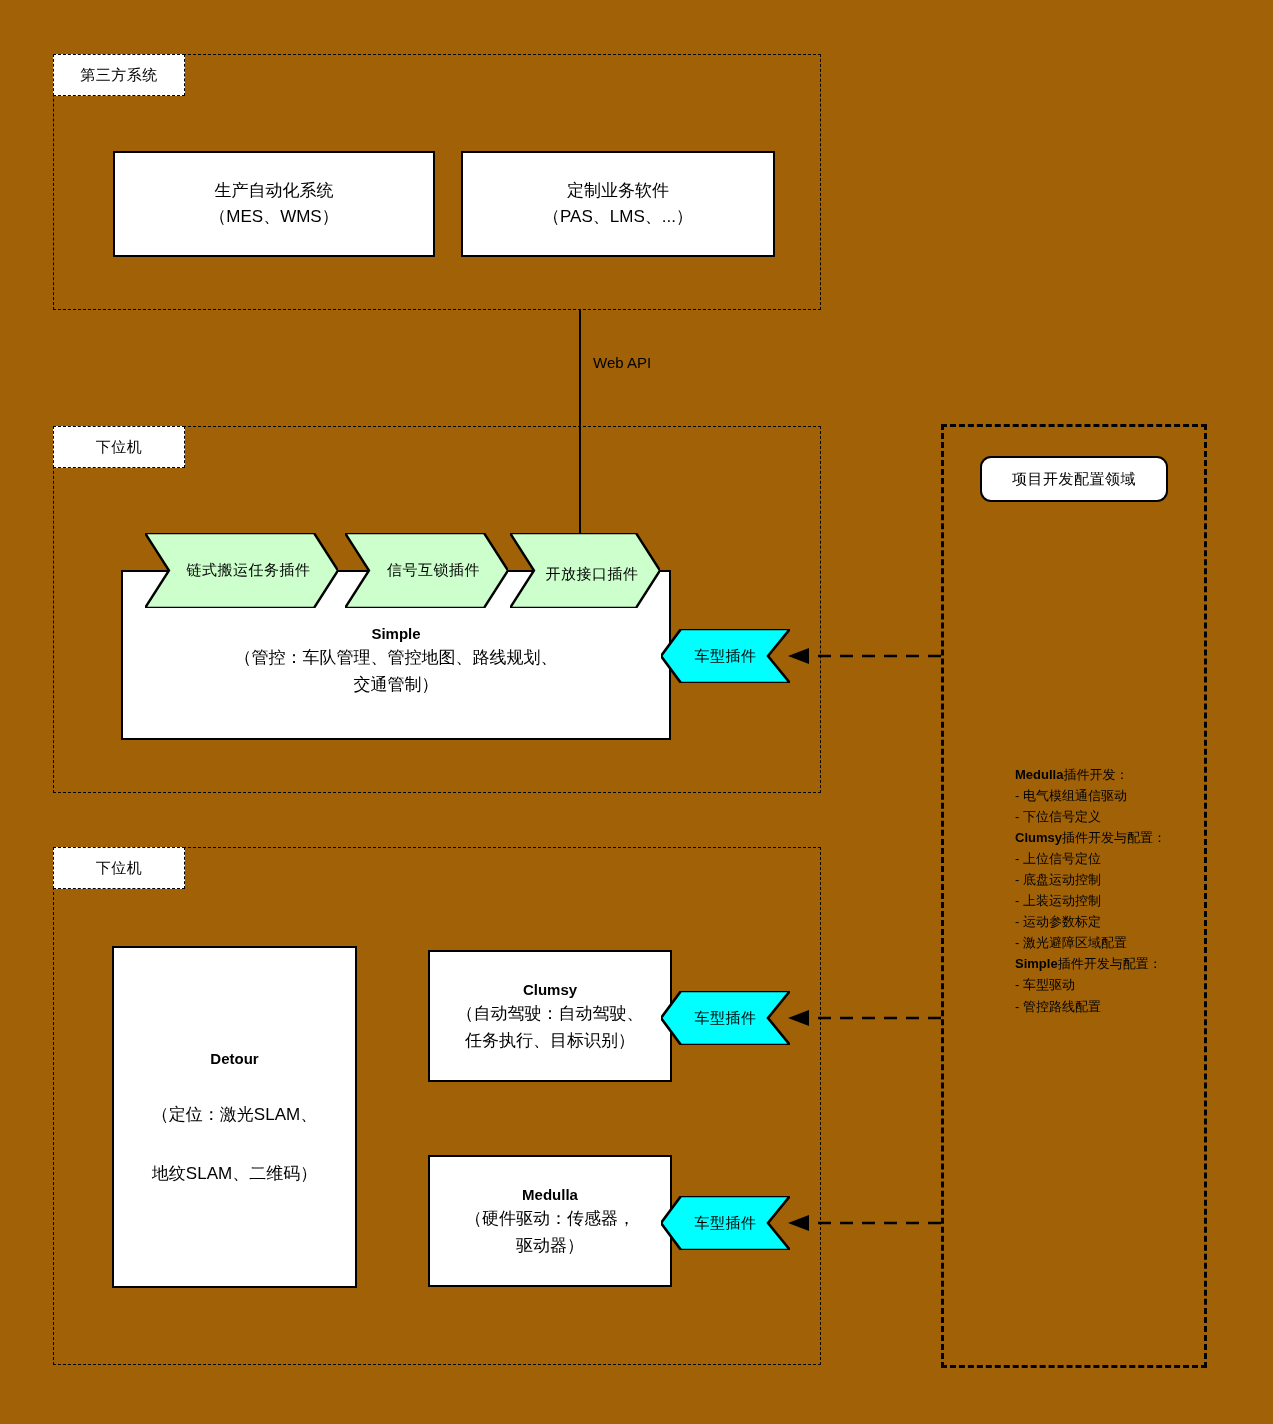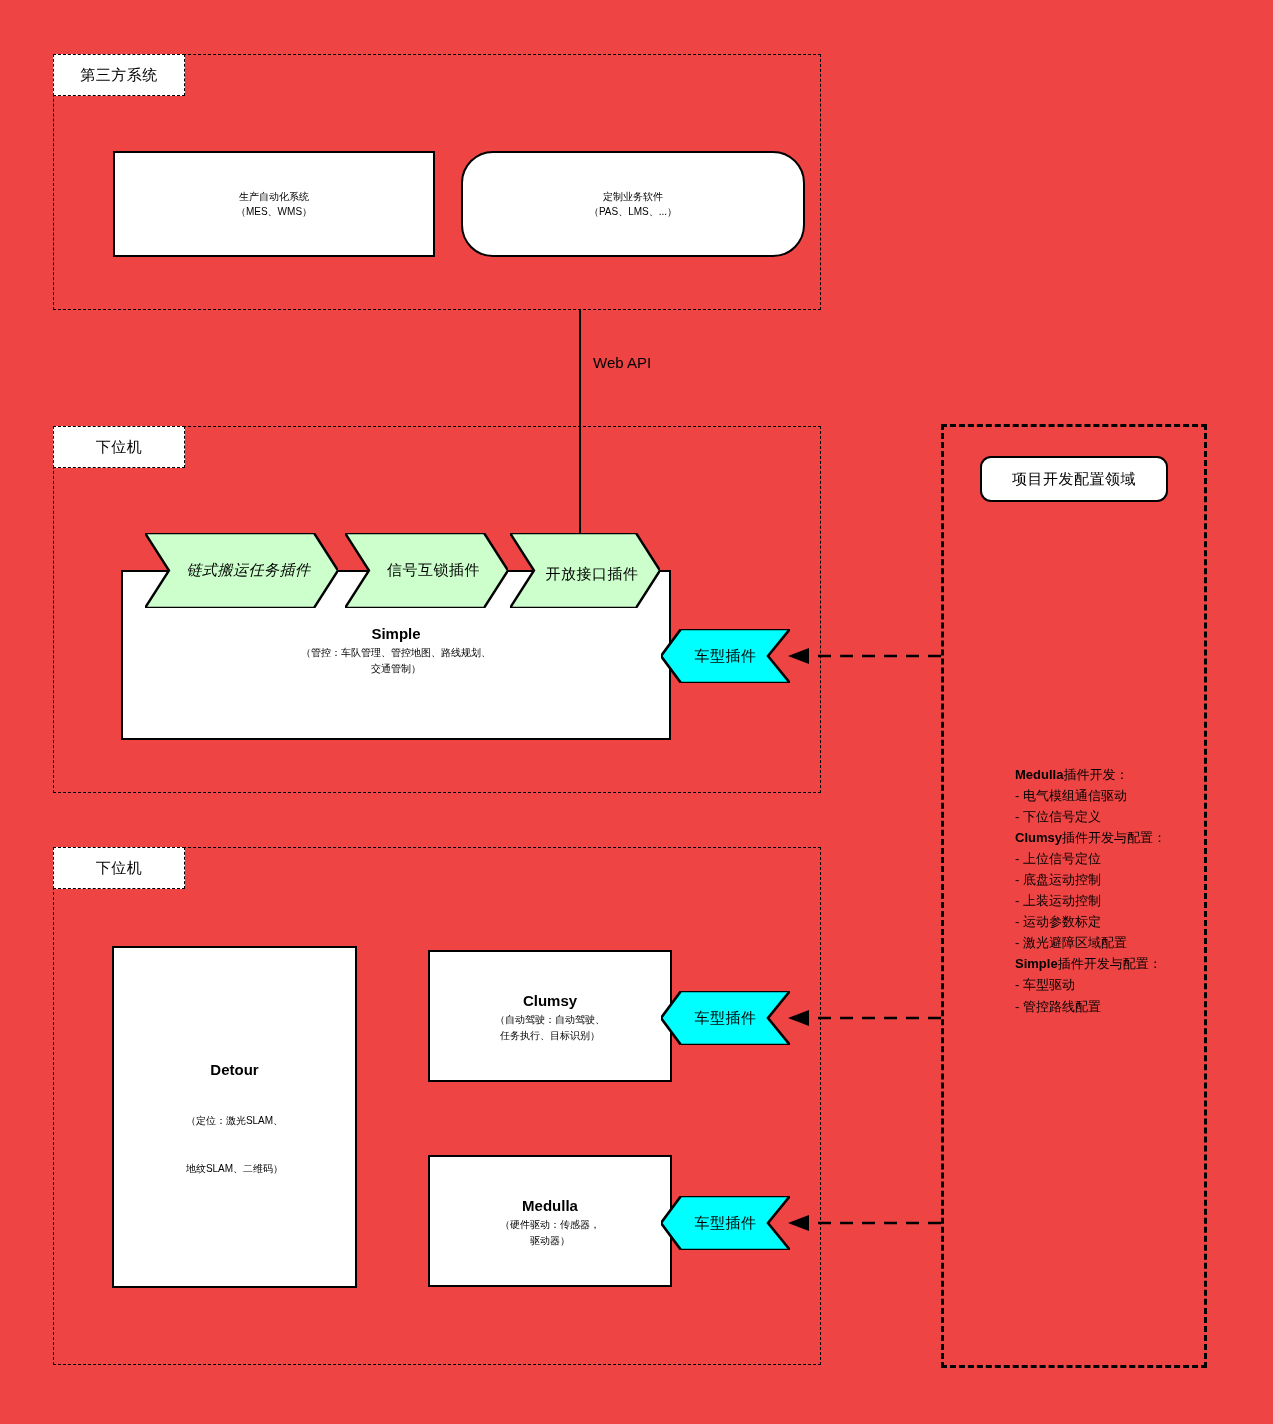--- a/index.html
+++ b/index.html
@@ -8,21 +8,21 @@
     background: #ffffff;
   }
   body {
     font-family: "Liberation Sans", "DejaVu Sans", sans-serif;
     color: #000000;
   }
   #canvas {
     position: relative;
     width: 1273px;
     height: 1424px;
-    background: #ef4444;
+    background: #a16207;
     overflow: hidden;
   }
   .dashed-zone {
     position: absolute;
     border: 1px dashed #000000;
     box-sizing: border-box;
     background: transparent;
   }
   .zone-label {
     position: absolute;
@@ -64,21 +64,21 @@
     align-items: center;
     justify-content: center;
     font-size: 15px;
     letter-spacing: 0.5px;
   }
   .box-title {
     font-weight: bold;
     font-size: 15px;
   }
   .box-sub {
-    font-size: 10px;
+    font-size: 17px;
   }
   .chev-wrap {
     position: absolute;
   }
   .chev-wrap svg {
     display: block;
     position: absolute;
     left: 0;
     top: 0;
   }
@@ -131,40 +131,40 @@
   <div class="dashed-zone" style="left:53px; top:54px; width:768px; height:256px;"></div>
   <div class="zone-label" style="left:53px; top:54px; width:132px; height:42px;">
     <span>第三方系统</span>
   </div>
 
   <div class="solid-box" style="left:113px; top:151px; width:322px; height:106px;">
     <span class="box-sub">生产自动化系统</span>
     <span class="box-sub">（MES、WMS）</span>
   </div>
 
-  <div class="solid-box" style="left:461px; top:151px; width:344px; height:106px;border-radius:32px;">
+  <div class="solid-box" style="left:461px; top:151px; width:314px; height:106px;">
     <span class="box-sub">定制业务软件</span>
     <span class="box-sub">（PAS、LMS、...）</span>
   </div>
 
   <div class="conn" style="left:579px; top:310px; width:1.6px; height:226px;"></div>
   <div class="edge-label" style="left:593px; top:354px;">Web API</div>
 
   <div class="dashed-zone" style="left:53px; top:426px; width:768px; height:367px;"></div>
   <div class="zone-label" style="left:53px; top:426px; width:132px; height:42px;">
     <span>下位机</span>
   </div>
 
   <div class="solid-box" style="left:121px; top:570px; width:550px; height:170px; justify-content:flex-start; padding-top:50px;">
     <span class="box-title">Simple</span>
     <span class="box-sub">（管控：车队管理、管控地图、路线规划、</span>
     <span class="box-sub">交通管制）</span>
   </div>
 
-  <div class="chev-wrap" style="left:145px; top:533px; width:193px; height:75px;font-style:italic;">
+  <div class="chev-wrap" style="left:145px; top:533px; width:193px; height:75px;">
     <svg width="193" height="75" viewBox="0 0 193 75">
       <polygon points="0,0 169,0 193,37.5 169,75 0,75 24,37.5" fill="#CCFFCC" stroke="#000000" stroke-width="2.4" stroke-linejoin="miter"></polygon>
     </svg>
     <div class="chev-label shift">链式搬运任务插件</div>
   </div>
 
   <div class="chev-wrap" style="left:345px; top:533px; width:163px; height:75px;">
     <svg width="163" height="75" viewBox="0 0 163 75">
       <polygon points="0,0 139,0 163,37.5 139,75 0,75 24,37.5" fill="#CCFFCC" stroke="#000000" stroke-width="2.4" stroke-linejoin="miter"></polygon>
     </svg>

